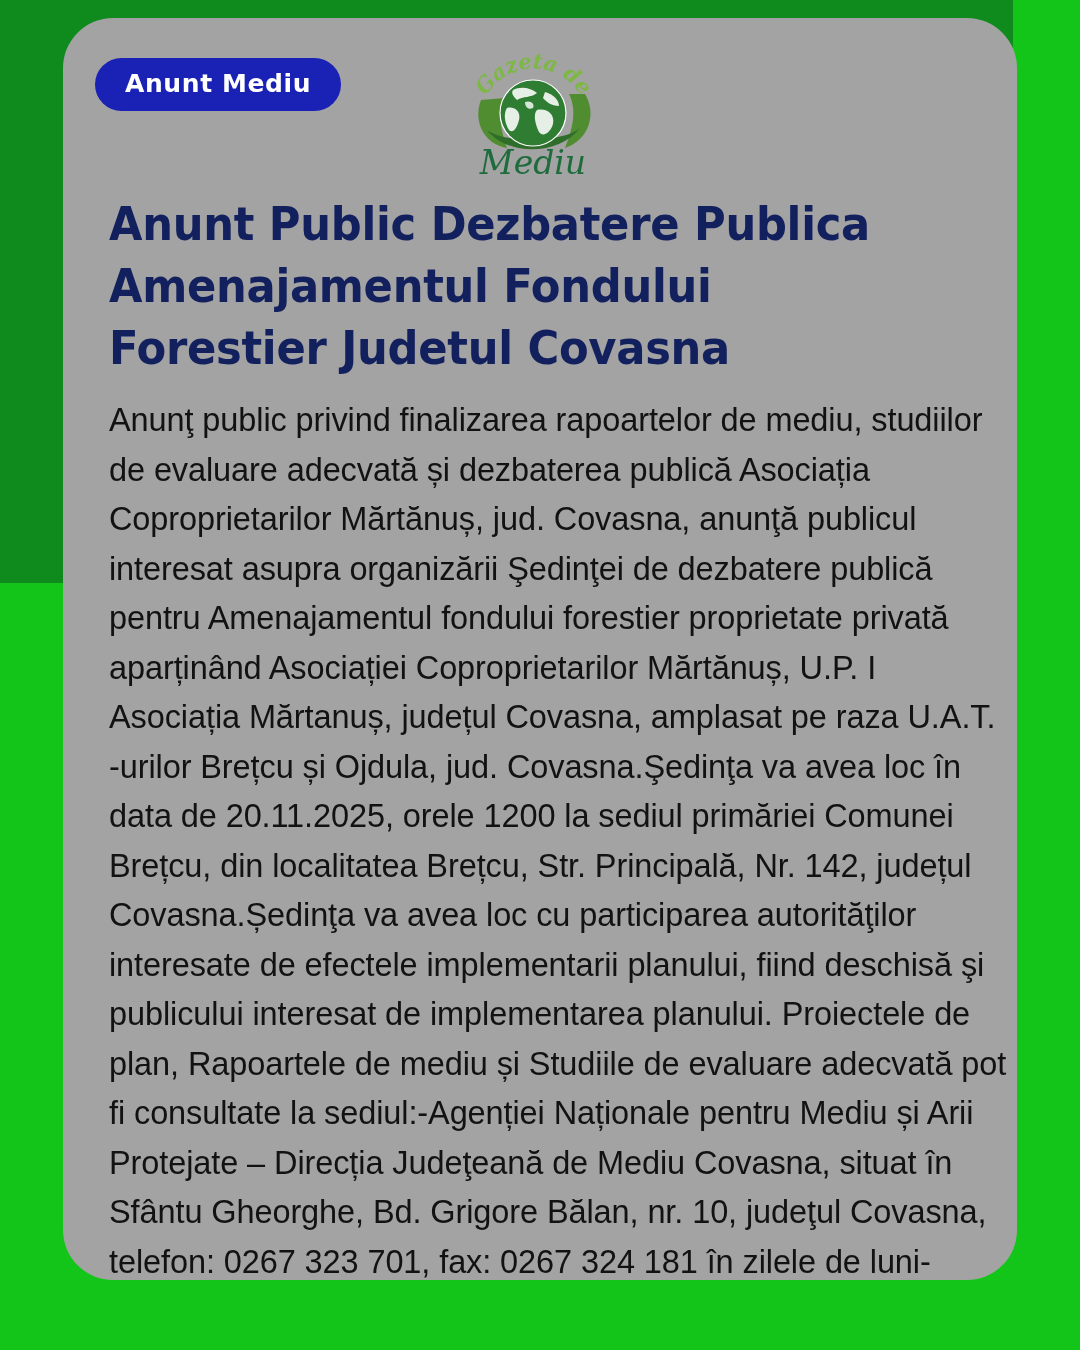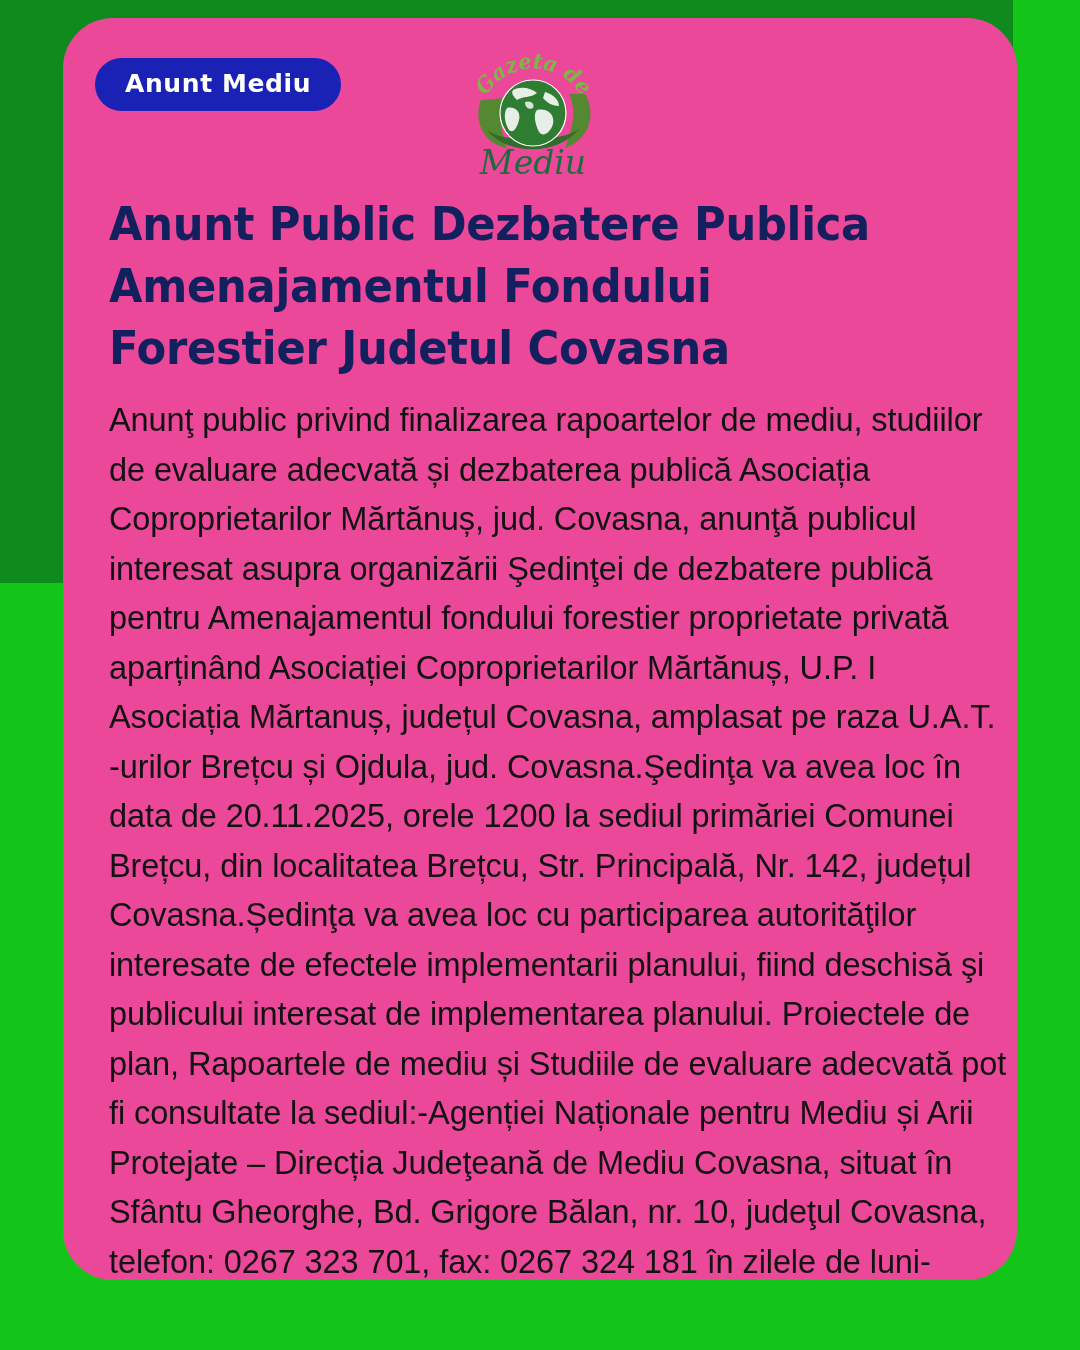--- a/index.html
+++ b/index.html
@@ -12,21 +12,21 @@
   #stage{position:absolute;inset:0;width:1080px;height:1350px;overflow:hidden;}
 
   
   .bg-bright{position:absolute;left:0;top:0;width:1080px;height:1350px;background:#12c518;}
   .bg-dark-left{position:absolute;left:0;top:0;width:1013px;height:583px;background:#0f8a1c;}
 
   
   .card{
     position:absolute;left:63px;top:18px;
     width:954px;height:1262px;
-    background:#ec4899;border-radius:50px;
+    background:#a3a3a3;border-radius:50px;
     overflow:hidden;
   }
   .card-inner{position:absolute;left:0;top:0;width:954px;height:1262px;}
 
   
   .header{position:absolute;left:0;top:0;width:954px;height:165px;}
   .badge{
     position:absolute;left:32px;top:40px;
     background:#1a22b5;color:#ffffff;
     border-radius:30px;

